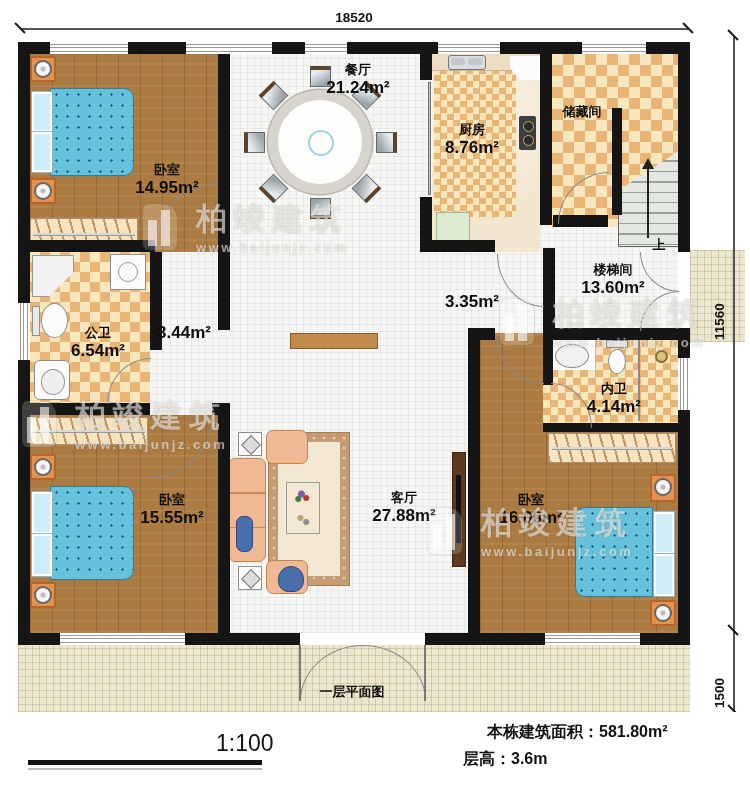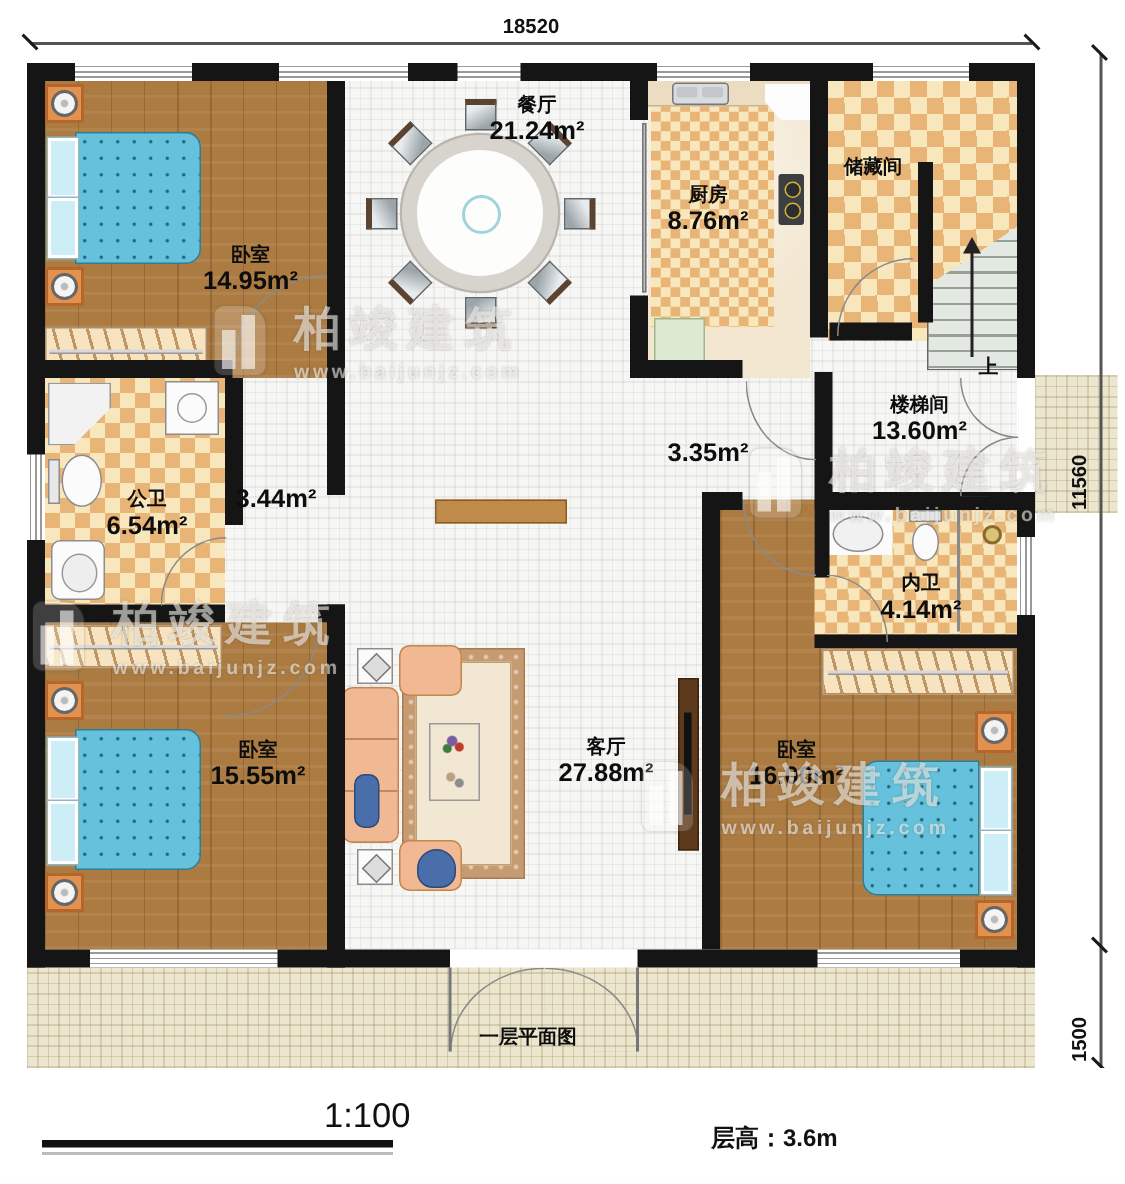--- a/index.html
+++ b/index.html
@@ -341,18 +341,21 @@
   <div class="tick" style="left:726px;top:629px;"></div>
   <div class="tick" style="left:726px;top:709px;"></div>
   <div class="dimtxt vert" style="left:712px;top:270px;height:70px;">11560</div>
   <div class="dimtxt vert" style="left:712px;top:652px;height:56px;">1500</div>
 
   <div class="a" style="left:0;top:712px;width:750px;height:77px;background:#fff;">
     <div class="a" style="left:216px;top:18px;font-size:23px;color:#111;">1:100</div>
     <div class="a" style="left:28px;top:48px;width:234px;height:5px;background:#111;"></div>
     <div class="a" style="left:28px;top:56px;width:234px;height:2px;background:#bbb;"></div>
 
-    <div class="stat" style="left:474px;top:37px;">
+    <div class="stat" style="left:487px;top:10px;">
+      <span>本栋建筑面积：</span><span>581.80m²</span>
+    </div>
+    <div class="stat" style="left:463px;top:37px;">
       <span>层高：</span><span>3.6m</span>
     </div>
   </div>
 
 </div>
 
 </body></html>

